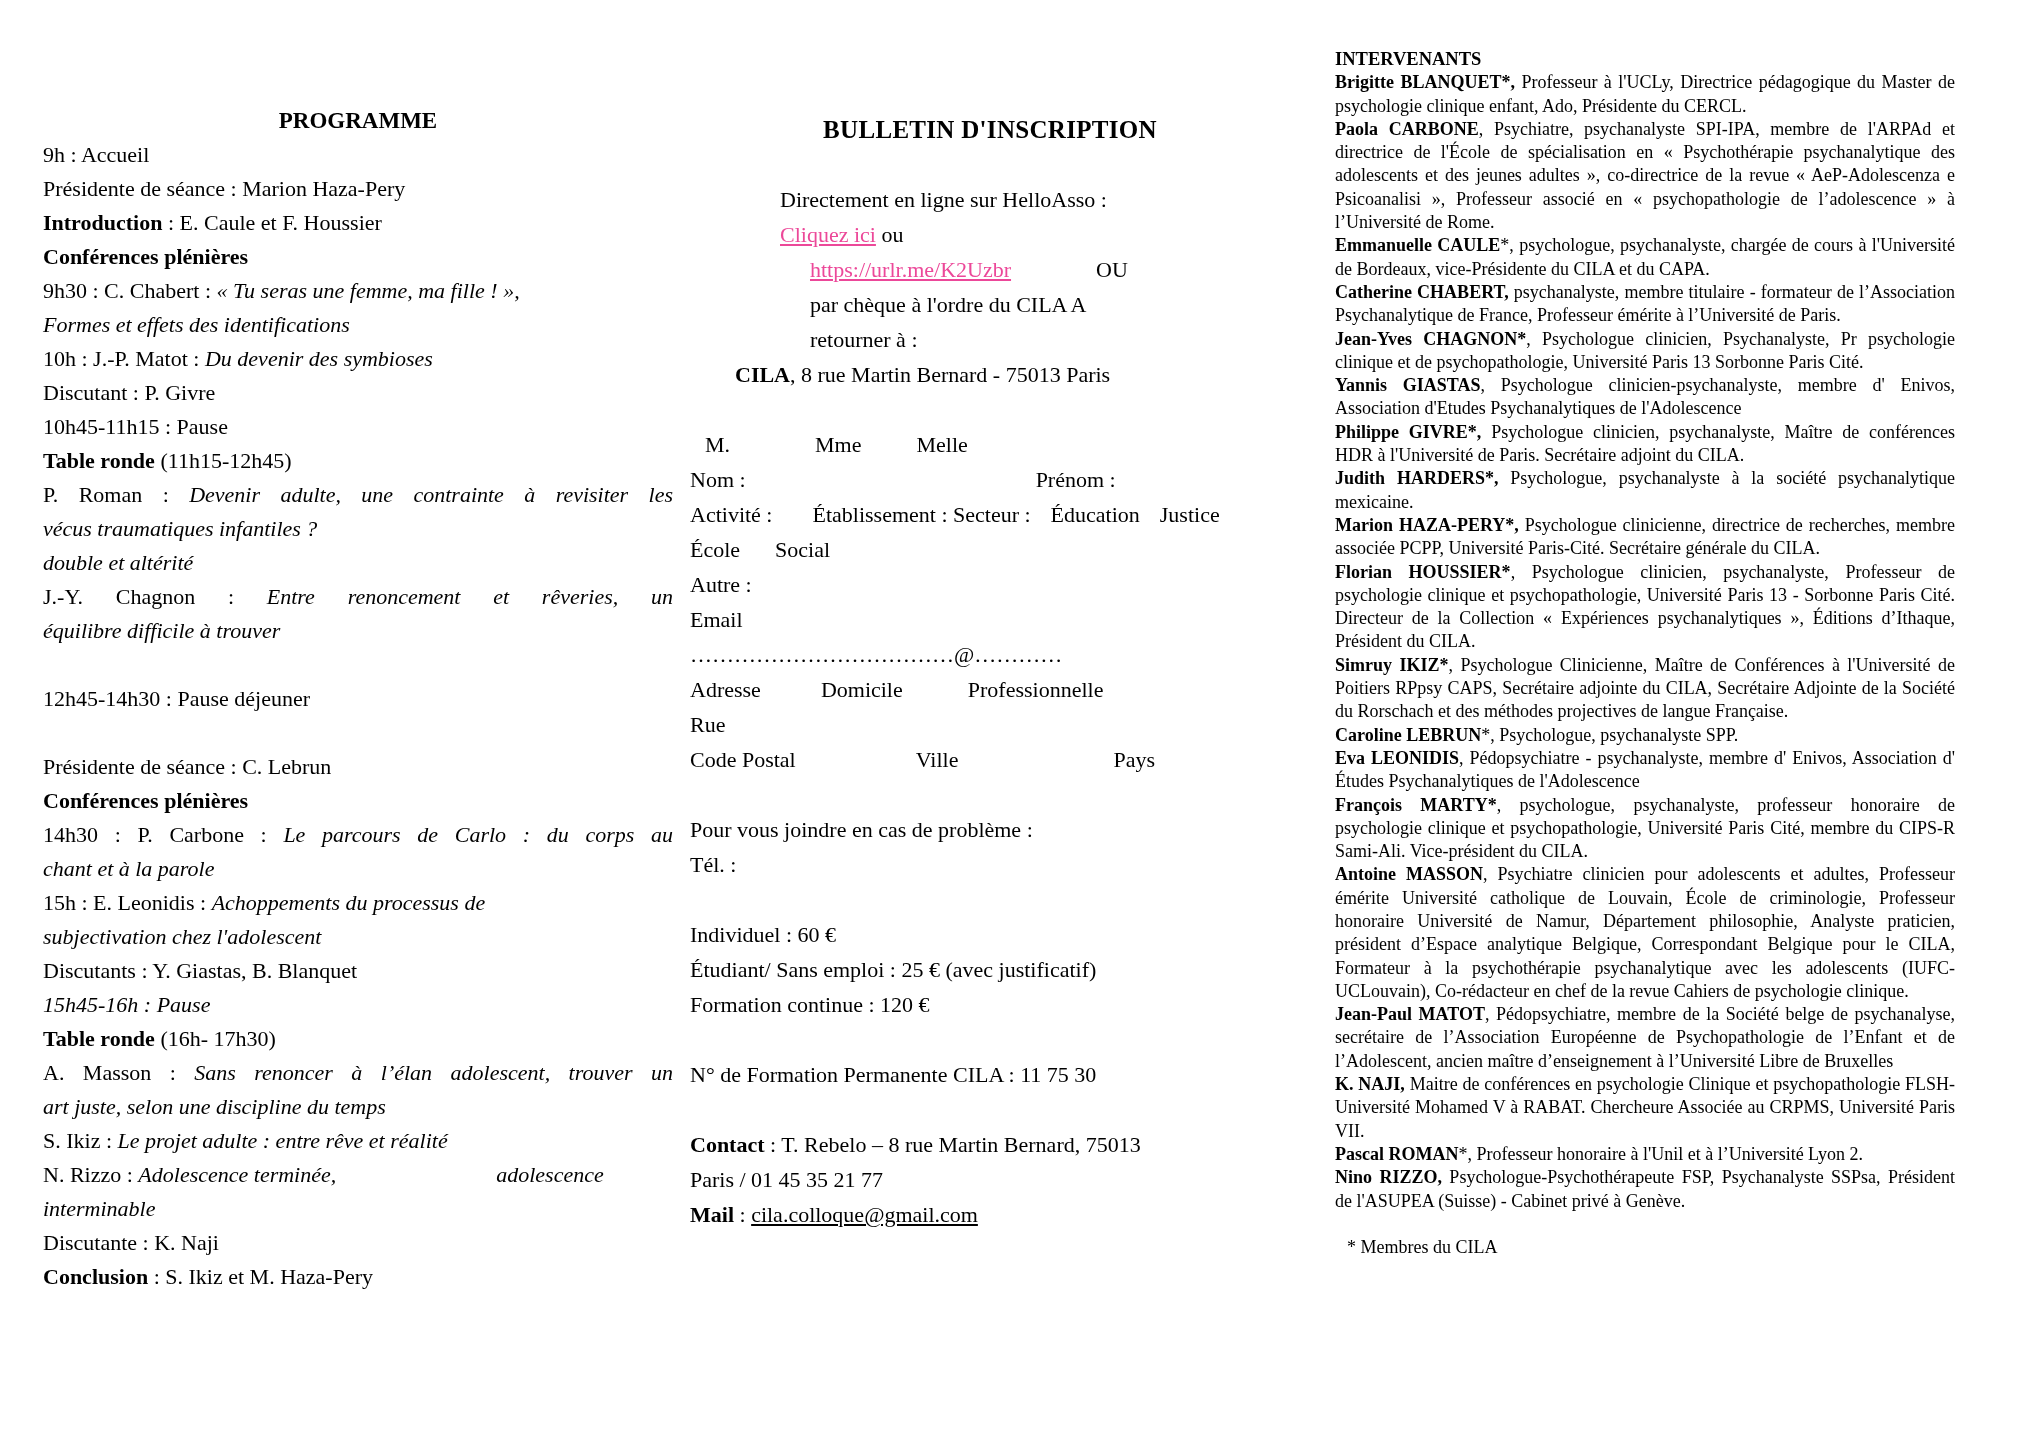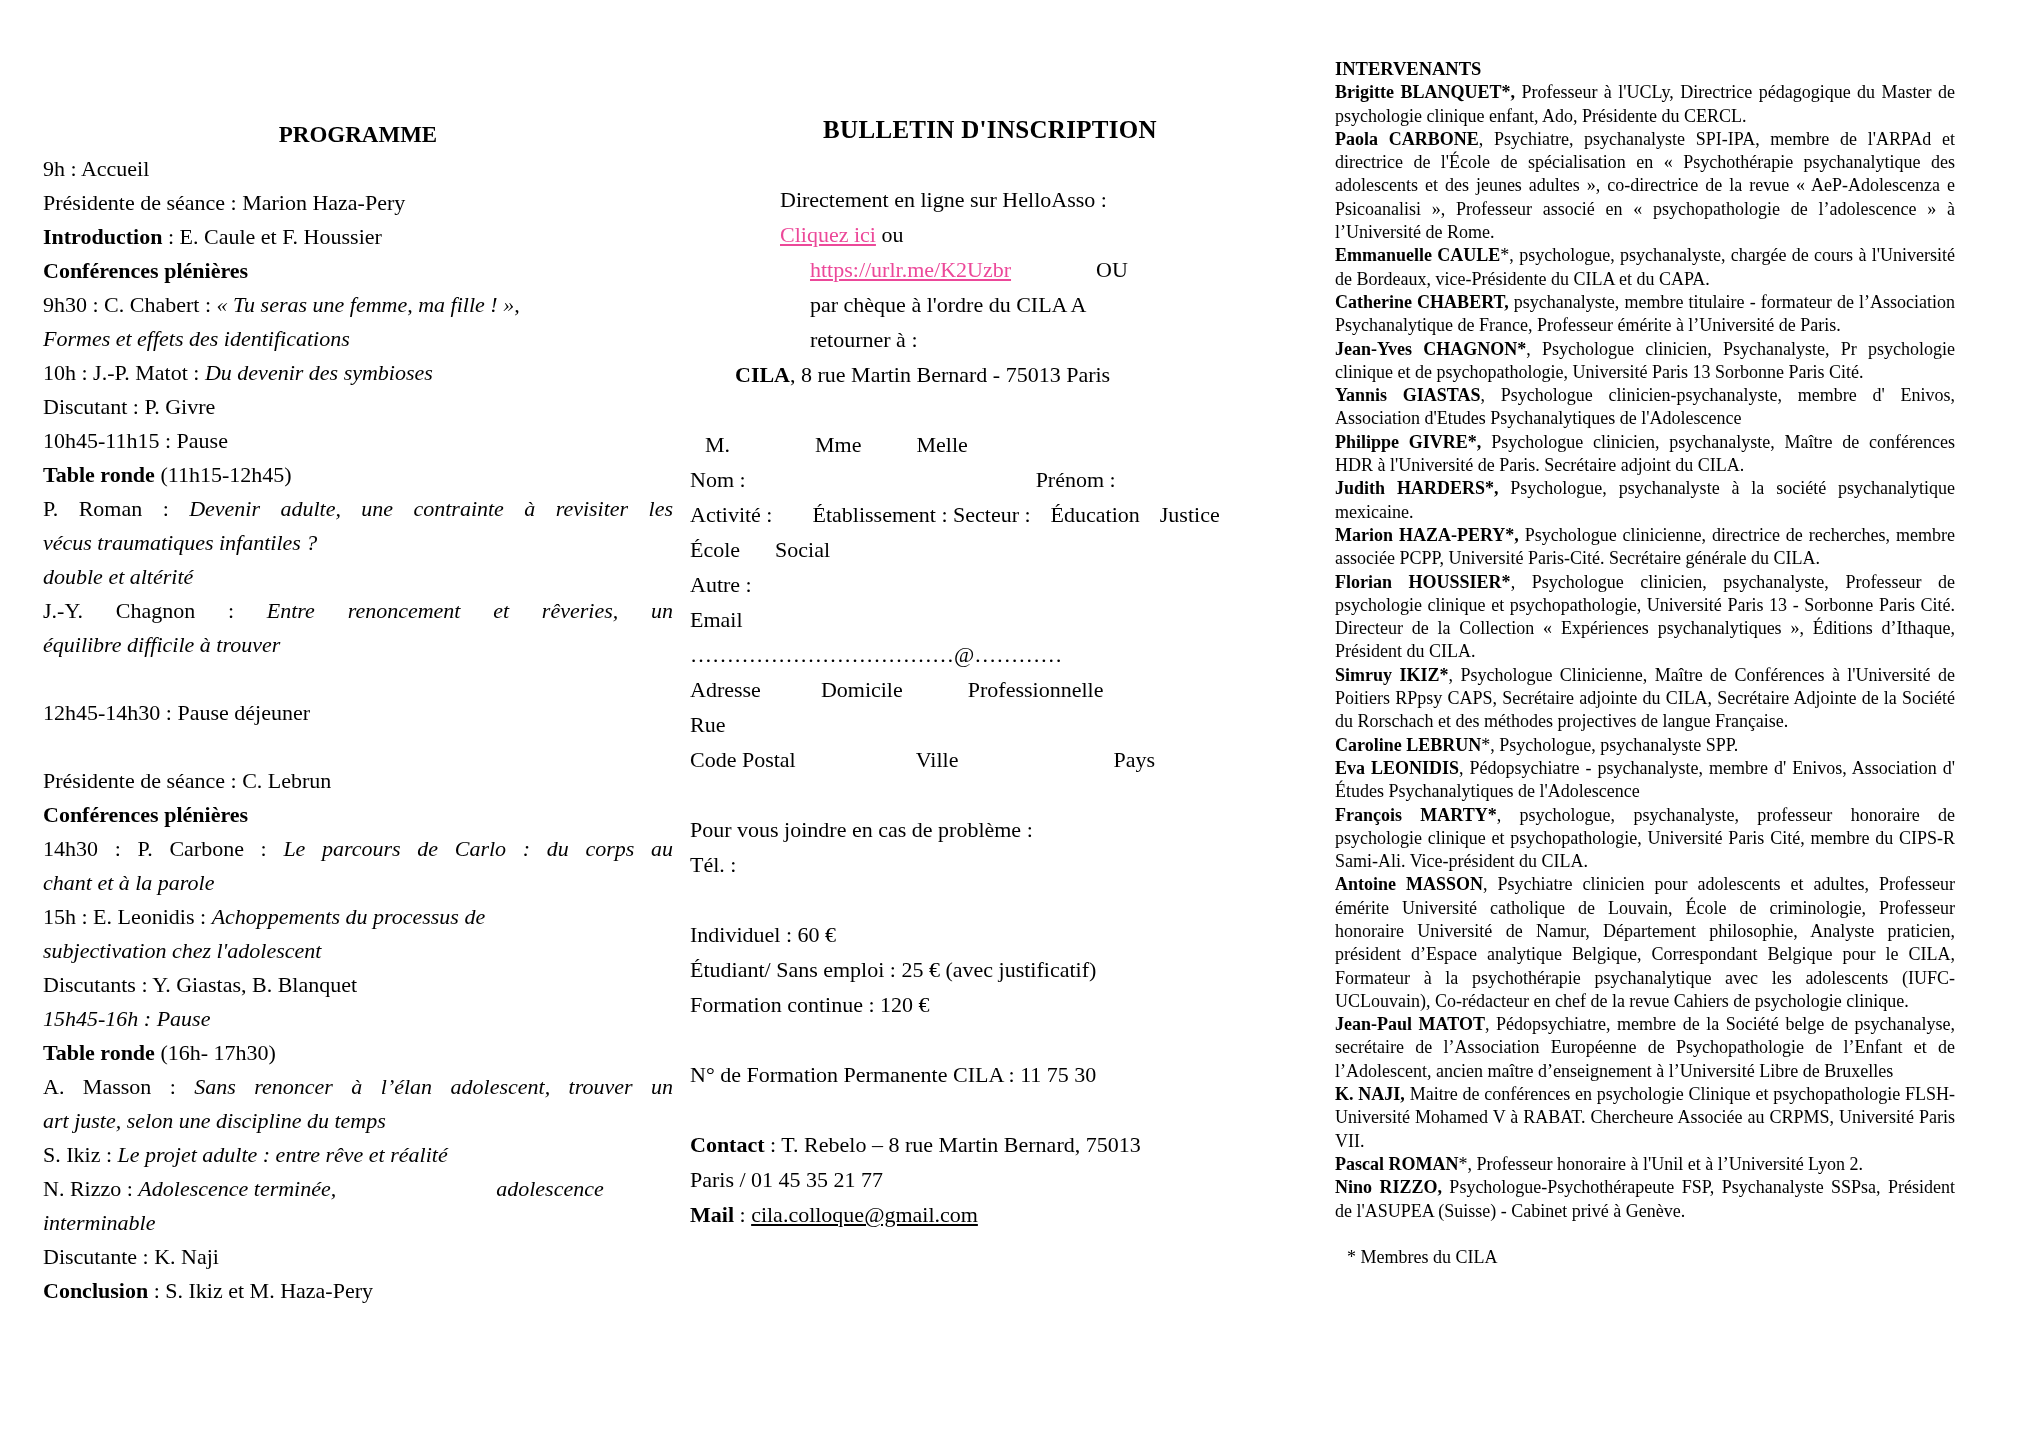--- a/index.html
+++ b/index.html
@@ -1,23 +1,23 @@
 <!DOCTYPE html>
 <html><head>
 <meta charset="utf-8">
 <style>
   html,body{margin:0;padding:0;}
   body{
     width:2039px;height:1441px;position:relative;background:#ffffff;
     font-family:"Liberation Serif", serif;color:#000;overflow:hidden;
   }
   .col{position:absolute;}
-  #left-col{left:43px;top:104px;width:630px;font-size:22px;line-height:34px;margin-top:14px;}
+  #left-col{left:43px;top:104px;width:630px;font-size:22px;line-height:34px;}
   #mid-col{left:690px;top:112px;width:600px;font-size:22px;line-height:35px;}
-  #right-col{left:1335px;top:58px;width:620px;font-size:18px;line-height:23.3px;text-align:justify;font-family:Liberation Serif, serif;}
+  #right-col{left:1335px;top:48px;width:620px;font-size:18px;line-height:23.3px;text-align:justify;font-family:Liberation Serif, serif;}
   .col p{margin:0;min-height:1.1em;}
   h2.ct{margin:0;font-weight:700;text-align:center;}
   #left-col .ct{font-size:23px;line-height:34px;}
   #mid-col .ct{font-size:25px;line-height:35px;letter-spacing:.3px;}
   #right-col .ct{font-size:18.5px;line-height:23.3px;text-align:left;}
   .b{font-weight:700;}
   .i{font-style:italic;}
   .u{text-decoration:underline;}
   .link{color:#ec4899;text-decoration:underline;cursor:pointer;}
   .stretch{text-align:justify;text-align-last:justify;}

